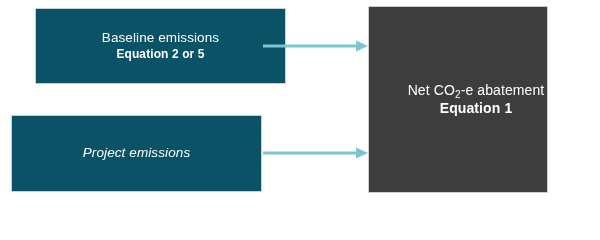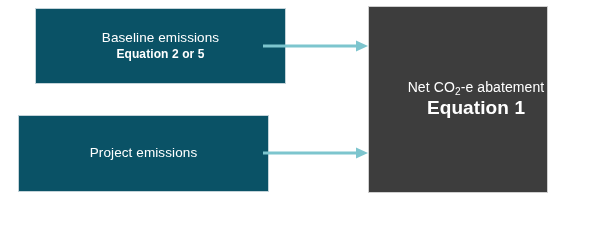--- a/index.html
+++ b/index.html
@@ -44,38 +44,39 @@
   #node-baseline {
     left: 11px;
     top: 8px;
     width: 251px;
     height: 76px;
     background: #0a5266;
     border: 1px solid #c3d3d9;
     margin-left: 24px;
   }
   #node-project {
-    left: 18px;
+    left: 11px;
     top: 115px;
     width: 251px;
     height: 77px;
     background: #0a5266;
     border: 1px solid #c3d3d9;
+    font-style: italic;
   }
   #node-abatement {
     left: 368px;
     top: 6px;
     width: 180px;
     height: 187px;
     background: #3d3d3d;
     border: 1px solid #cfcfcf;
     padding-left: 36px;
   }
   #node-abatement .line-1 { font-size: 14px; }
-  #node-abatement .line-2 { font-size: 19px; }
+  #node-abatement .line-2 { font-size: 14px; }
   sub {
     font-size: 0.72em;
     vertical-align: baseline;
     position: relative;
     bottom: -0.26em;
   }
   .connector {
     position: absolute;
     left: 263px;
     width: 106px;

